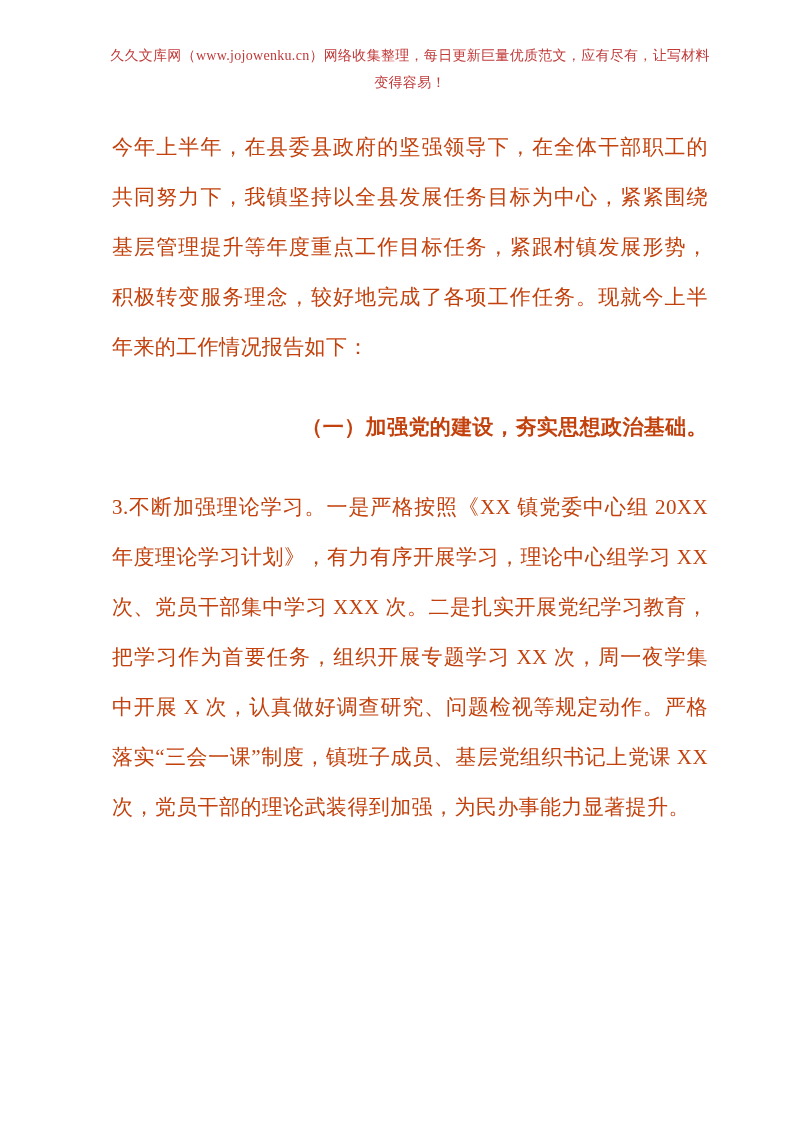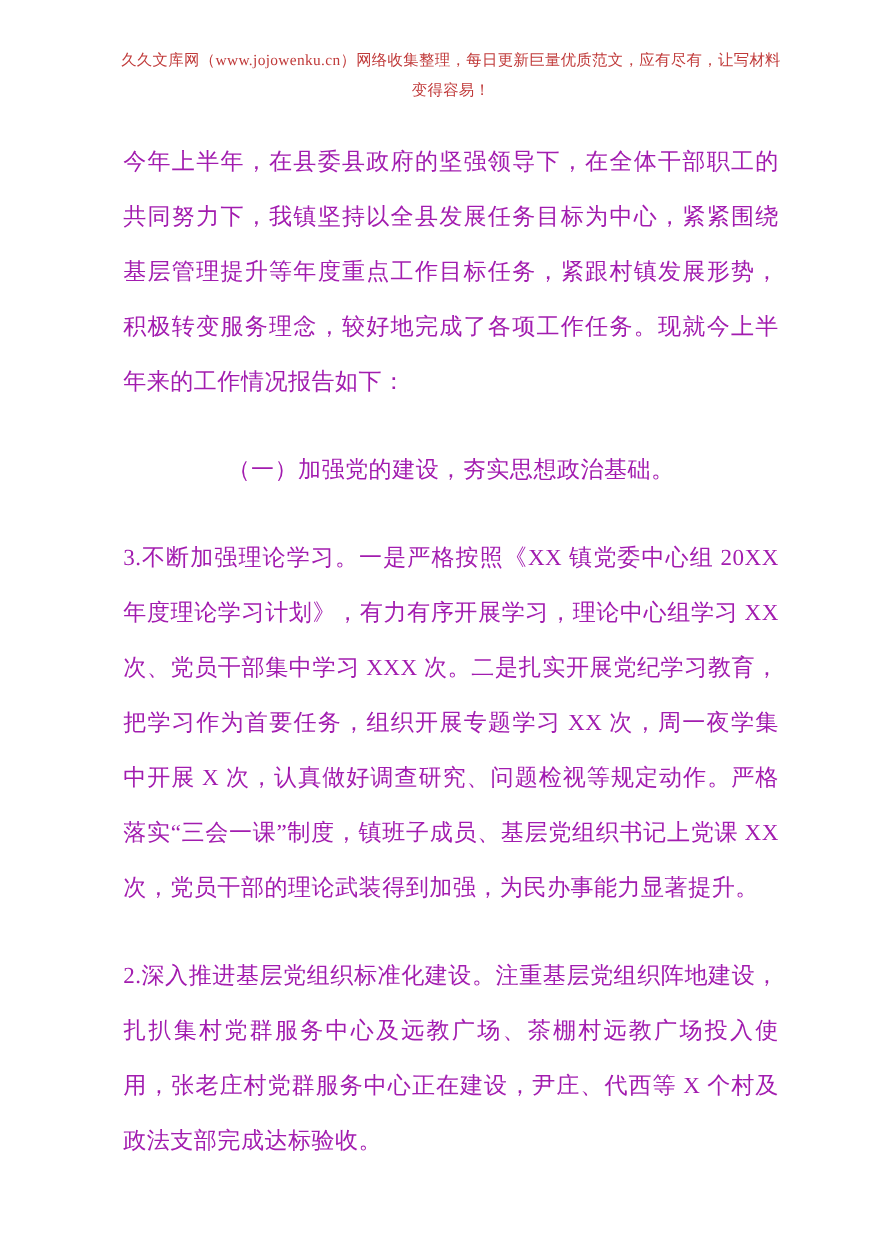--- a/index.html
+++ b/index.html
@@ -24,41 +24,41 @@
     font-size: 14px;
     line-height: 27px;
     text-align: center;
     letter-spacing: 0.3px;
     margin: 0 -8px 26px -8px; 
   }
   .doc-body p {
     margin: 0 0 30px 0;
     font-size: 21px;
     line-height: 50px;
-    color: #a21caf;
+    color: #c2410c;
     text-align: justify;
     text-justify: inter-ideograph;
     letter-spacing: 0.4px;
     word-break: break-all;
   }
   .doc-body p.section-heading {
-    text-align: center;
+    text-align: right;
+    font-weight: bold;
   }
 </style>
 </head>
 <body>
 
 <div class="page">
 
   <div class="watermark" style="color: rgb(192, 58, 58);">久久文库网（www.jojowenku.cn）网络收集整理，每日更新巨量优质范文，应有尽有，让写材料变得容易！</div>
 
   <div class="doc-body">
 
     <p>今年上半年，在县委县政府的坚强领导下，在全体干部职工的共同努力下，我镇坚持以全县发展任务目标为中心，紧紧围绕基层管理提升等年度重点工作目标任务，紧跟村镇发展形势，积极转变服务理念，较好地完成了各项工作任务。现就今上半年来的工作情况报告如下：</p>
 
     <p class="section-heading">（一）加强党的建设，夯实思想政治基础。</p>
 
     <p>3.不断加强理论学习。一是严格按照《XX 镇党委中心组 20XX 年度理论学习计划》，有力有序开展学习，理论中心组学习 XX 次、党员干部集中学习 XXX 次。二是扎实开展党纪学习教育，把学习作为首要任务，组织开展专题学习 XX 次，周一夜学集中开展 X 次，认真做好调查研究、问题检视等规定动作。严格落实“三会一课”制度，镇班子成员、基层党组织书记上党课 XX 次，党员干部的理论武装得到加强，为民办事能力显著提升。</p>
 
-    <p>2.深入推进基层党组织标准化建设。注重基层党组织阵地建设，扎扒集村党群服务中心及远教广场、茶棚村远教广场投入使用，张老庄村党群服务中心正在建设，尹庄、代西等 X 个村及政法支部完成达标验收。</p>
 
   </div>
 </div>
 
 </body></html>

